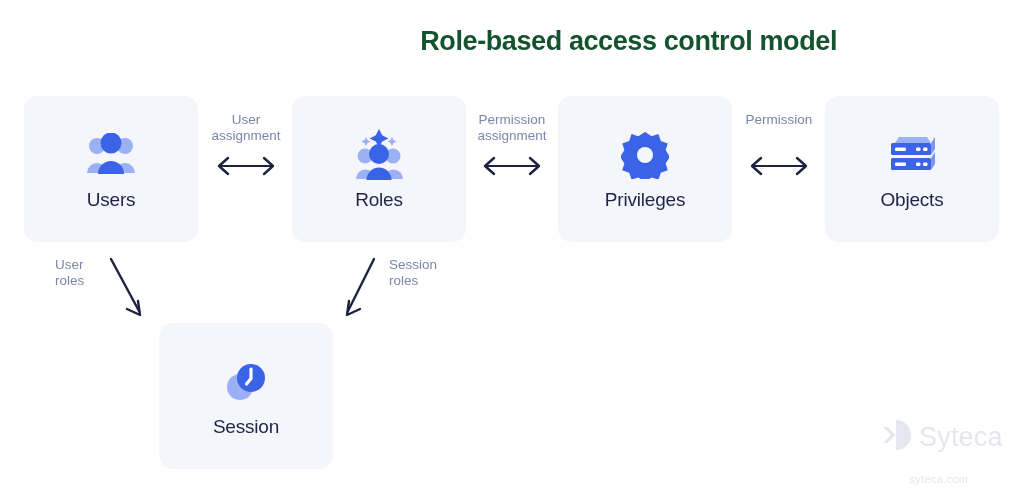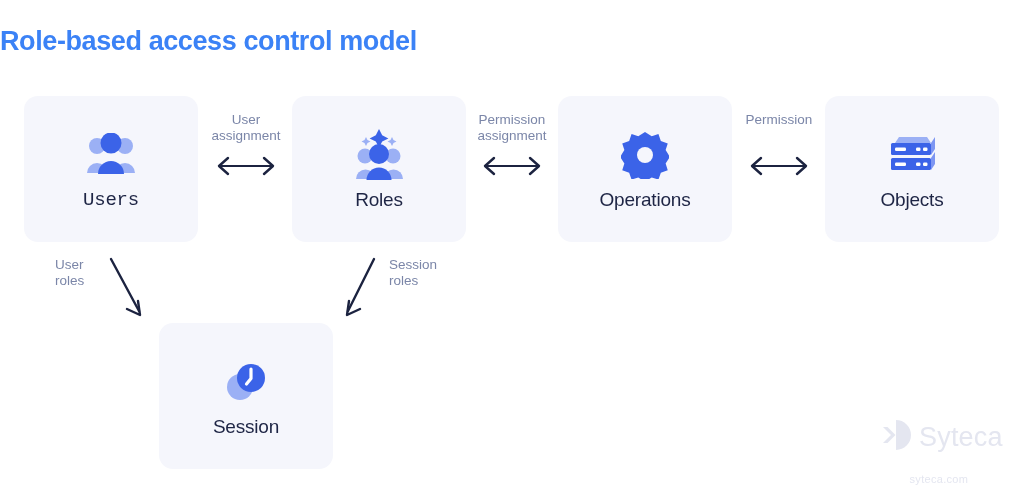--- a/index.html
+++ b/index.html
@@ -15,25 +15,25 @@
     font-family: "Liberation Sans", sans-serif;
     -webkit-font-smoothing: antialiased;
   }
 
   
   .title {
     position: absolute;
     left: 0;
     top: 26px;
     width: 837px;
-    text-align: left;
+    text-align: right;
     font-size: 27px;
     font-weight: bold;
     letter-spacing: -0.4px;
-    color: #3b82f6;
+    color: #14532d;
   }
 
   
   .card {
     position: absolute;
     background: #f5f6fc;
     border-radius: 14px;
     display: flex;
     flex-direction: column;
     align-items: center;
@@ -46,21 +46,21 @@
     align-items: center;
     justify-content: center;
     margin-bottom: 6px;
   }
   .card-label {
     font-size: 19px;
     color: #1e2545;
     letter-spacing: -0.2px;
   }
 
-  #card-users      { left: 24px; font-family: Liberation Mono, monospace; }
+  #card-users      { left: 24px; }
   #card-roles      { left: 292px; }
   #card-operations { left: 558px; }
   #card-objects    { left: 825px; align-items: center; }
   #card-session    { left: 159px; top: 323px; width: 174px; height: 146px; }
 
   
   .connector {
     position: absolute;
     width: 96px;
     text-align: center;
@@ -154,21 +154,21 @@
   <div class="card-label">Roles</div>
 </div>
 
 <div class="card row1" id="card-operations">
   <div class="card-icon">
     <svg width="48" height="48" viewBox="0 0 48 48">
       <path fill="#3b63e8" d="M24 0 l7 4.4 l7-2.2 l2.5 7.2 l7.2 2.5 l-2.2 7 l4.4 7 l-4.4 7 l2.2 7 l-7.2 2.5 l-2.5 7.2 l-7-2.2 l-7 4.4 l-7-4.4 l-7 2.2 l-2.5-7.2 l-7.2-2.5 l2.2-7 l-4.4-7 l4.4-7 l-2.2-7 l7.2-2.5 l2.5-7.2 l7 2.2 Z" transform="scale(0.96) translate(1,1)"></path>
       <circle cx="24" cy="24" r="8" fill="#f5f6fc"></circle>
     </svg>
   </div>
-  <div class="card-label">Operations</div>
+  <div class="card-label">Privileges</div>
 </div>
 
 <div class="card row1" id="card-objects">
   <div class="card-icon">
     <svg width="52" height="46" viewBox="0 0 52 46">
       <path d="M9 11 L13 5 L41 5 L45 11 Z" fill="#9bb0f5"></path>
       <rect x="5" y="11" width="40" height="12" rx="1.5" fill="#3b63e8"></rect>
       <path d="M45 11 L49 5 L49 17 L45 23 Z" fill="#7d96f2"></path>
       <rect x="9" y="15.5" width="11" height="3.5" rx="1.2" fill="#ffffff"></rect>
       <rect x="30" y="15.5" width="4.5" height="3.5" rx="1.2" fill="#ffffff"></rect>

